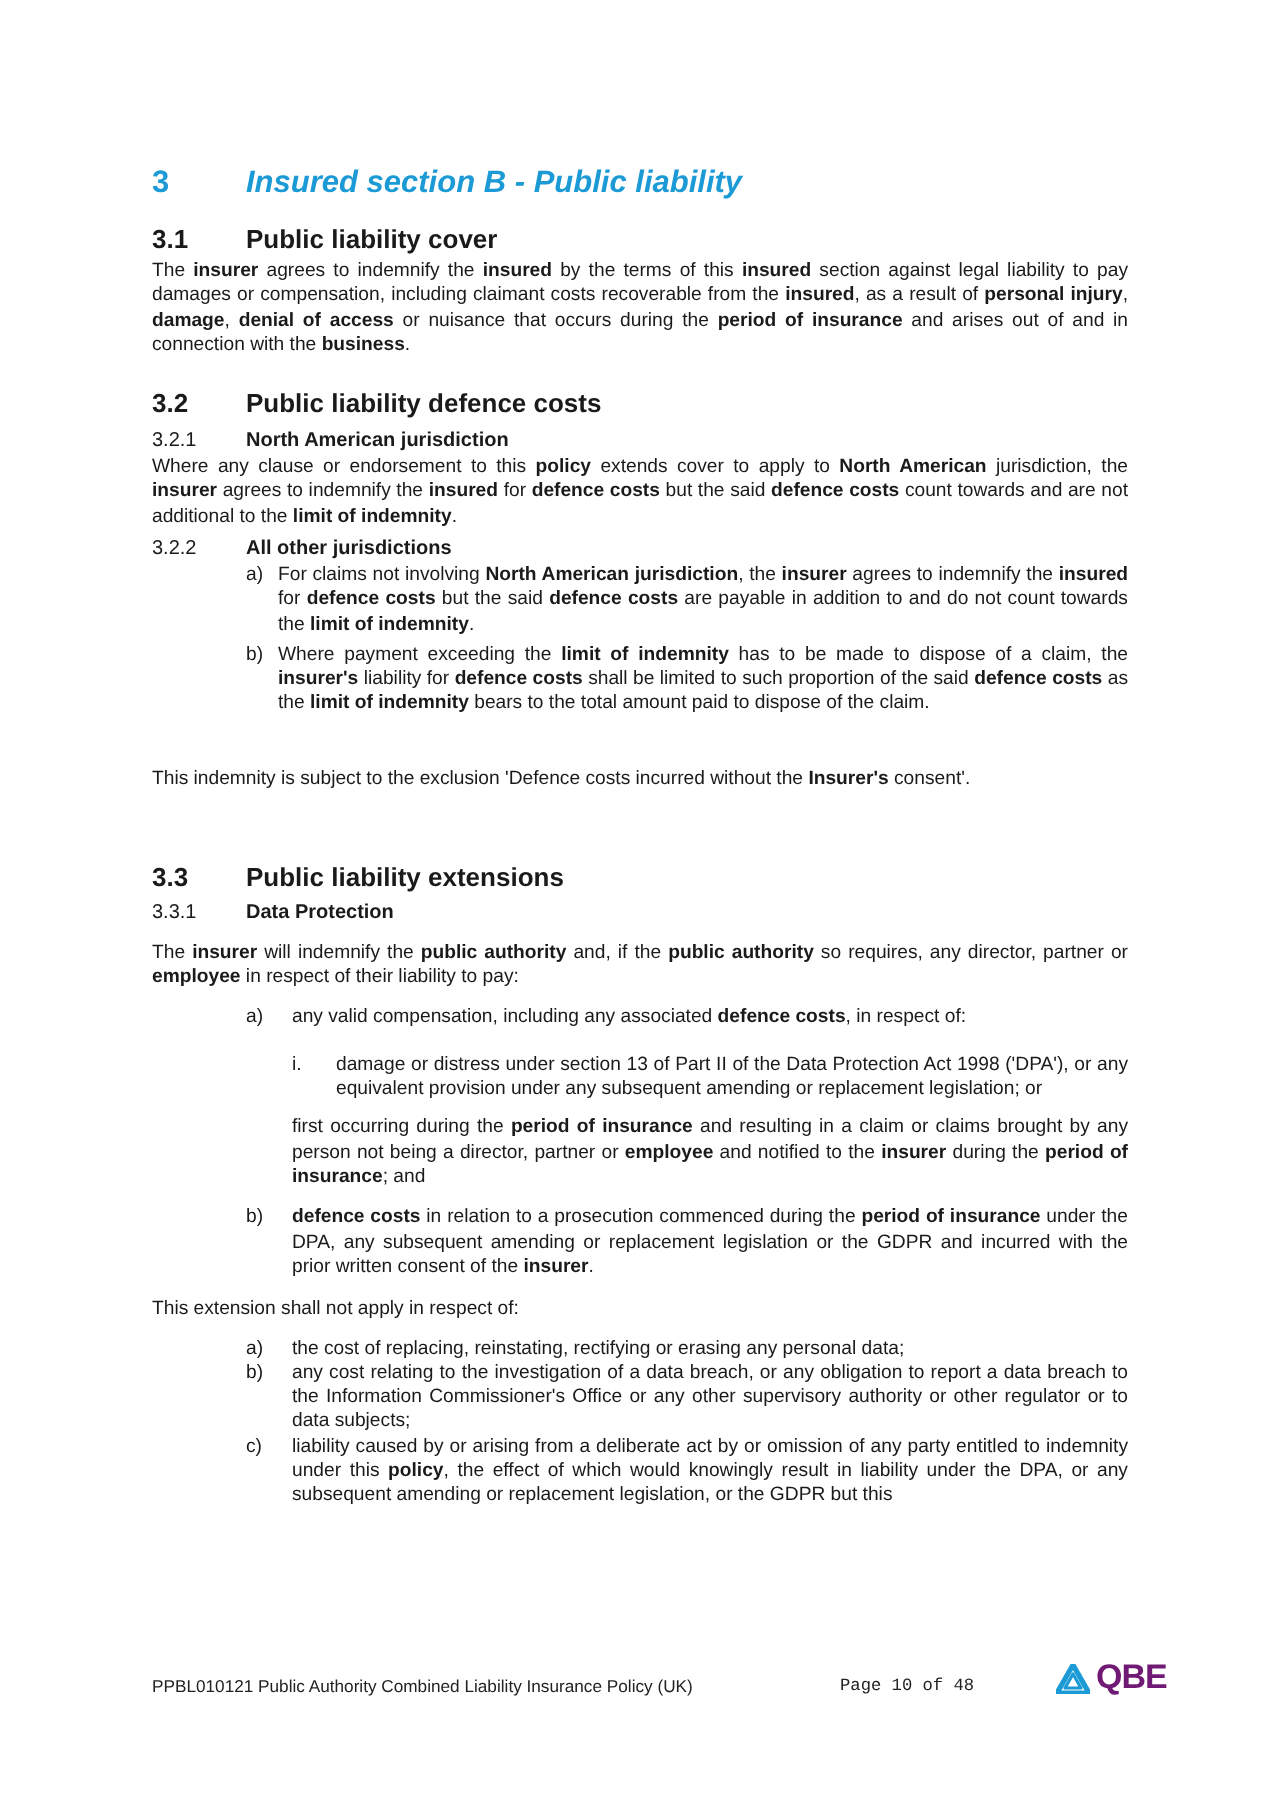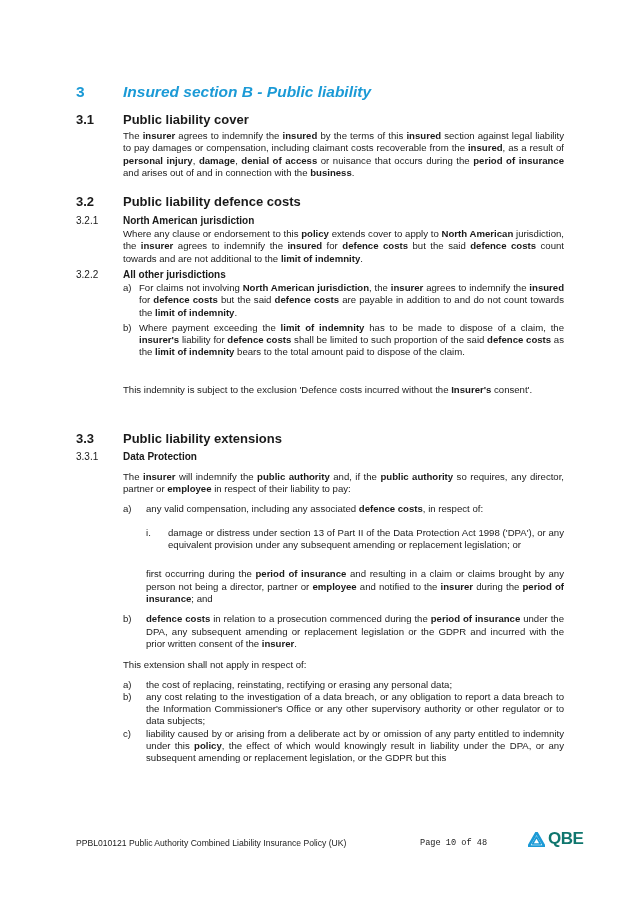--- a/index.html
+++ b/index.html
@@ -9,28 +9,28 @@
   .h1 { position: absolute; left: 76px; top: 83px; font-size: 15.5px; font-weight: bold; color: #1b9ad6; }
   .h1 .num { position: absolute; left: 0; }
   .h1 .txt { position: absolute; left: 47px; white-space: nowrap; font-style: italic; }
   .blk { position: absolute; left: 76px; width: 488px; }
   .h2 { font-size: 13px; font-weight: bold; position: relative; height: 16px; }
   .h2 .num { position: absolute; left: 0; }
   .h2 .txt { position: absolute; left: 47px; white-space: nowrap; }
   .h3 { font-size: 10px; position: relative; height: 13px; }
   .h3 .num { position: absolute; left: 0; }
   .h3 .txt { position: absolute; left: 47px; font-weight: bold; white-space: nowrap; }
-  .para { margin-left: 47px; font-size: 9.6px; line-height: 12.3px; text-align: justify; }
+  .para { font-size: 9.6px; line-height: 12.3px; text-align: justify; }
   .para b { font-weight: bold; }
   .li { position: relative; font-size: 9.6px; line-height: 12.3px; text-align: justify; }
   .li .lbl { position: absolute; left: 0; top: 0; }
   .li .body { display: block; }
   .footer { position: absolute; top: 838px; font-size: 8.6px; color: #222; }
   .logo { position: absolute; left: 528px; top: 829px; display: flex; align-items: center; }
-  .logo .word { font-size: 17px; font-weight: bold; color: #0f766e; letter-spacing: -0.5px; margin-left: 3px; }
+  .logo .word { font-size: 17px; font-weight: bold; color: #701a75; letter-spacing: -0.5px; margin-left: 3px; }
 </style>
 </head>
 <body>
 
 <div class="page">
 
   <div class="h1">
     <span class="num">3</span>
     <span class="txt">Insured section B - Public liability</span>
   </div>
@@ -96,21 +96,21 @@
     <div style="margin-left:47px; margin-top:7px;">
       <div class="li" style="padding-left:23px;">
         <span class="lbl">a)</span>
         <span class="body">any valid compensation, including any associated <b>defence costs</b>, in respect of:</span>
         <div style="margin-top:12px;">
           <div class="li" style="padding-left:22px;">
             <span class="lbl">i.</span>
             <span class="body">damage or distress under section 13 of Part II of the Data Protection Act 1998 ('DPA'), or any equivalent provision under any subsequent amending or replacement legislation; or</span>
           </div>
         </div>
-        <div class="body" style="margin-top:17px;">first occurring during the <b>period of insurance</b> and resulting in a claim or claims brought by any person not being a director, partner or <b>employee</b> and notified to the <b>insurer</b> during the <b>period of insurance</b>; and</div>
+        <div class="body" style="margin-top:7px;">first occurring during the <b>period of insurance</b> and resulting in a claim or claims brought by any person not being a director, partner or <b>employee</b> and notified to the <b>insurer</b> during the <b>period of insurance</b>; and</div>
       </div>
       <div class="li" style="padding-left:23px; margin-top:8px;">
         <span class="lbl">b)</span>
         <span class="body"><b>defence costs</b> in relation to a prosecution commenced during the <b>period of insurance</b> under the DPA, any subsequent amending or replacement legislation or the GDPR and incurred with the prior written consent of the <b>insurer</b>.</span>
       </div>
     </div>
 
     <div class="para" style="margin-top:9px;">This extension shall not apply in respect of:</div>
 
     <div style="margin-left:47px; margin-top:7px;">

